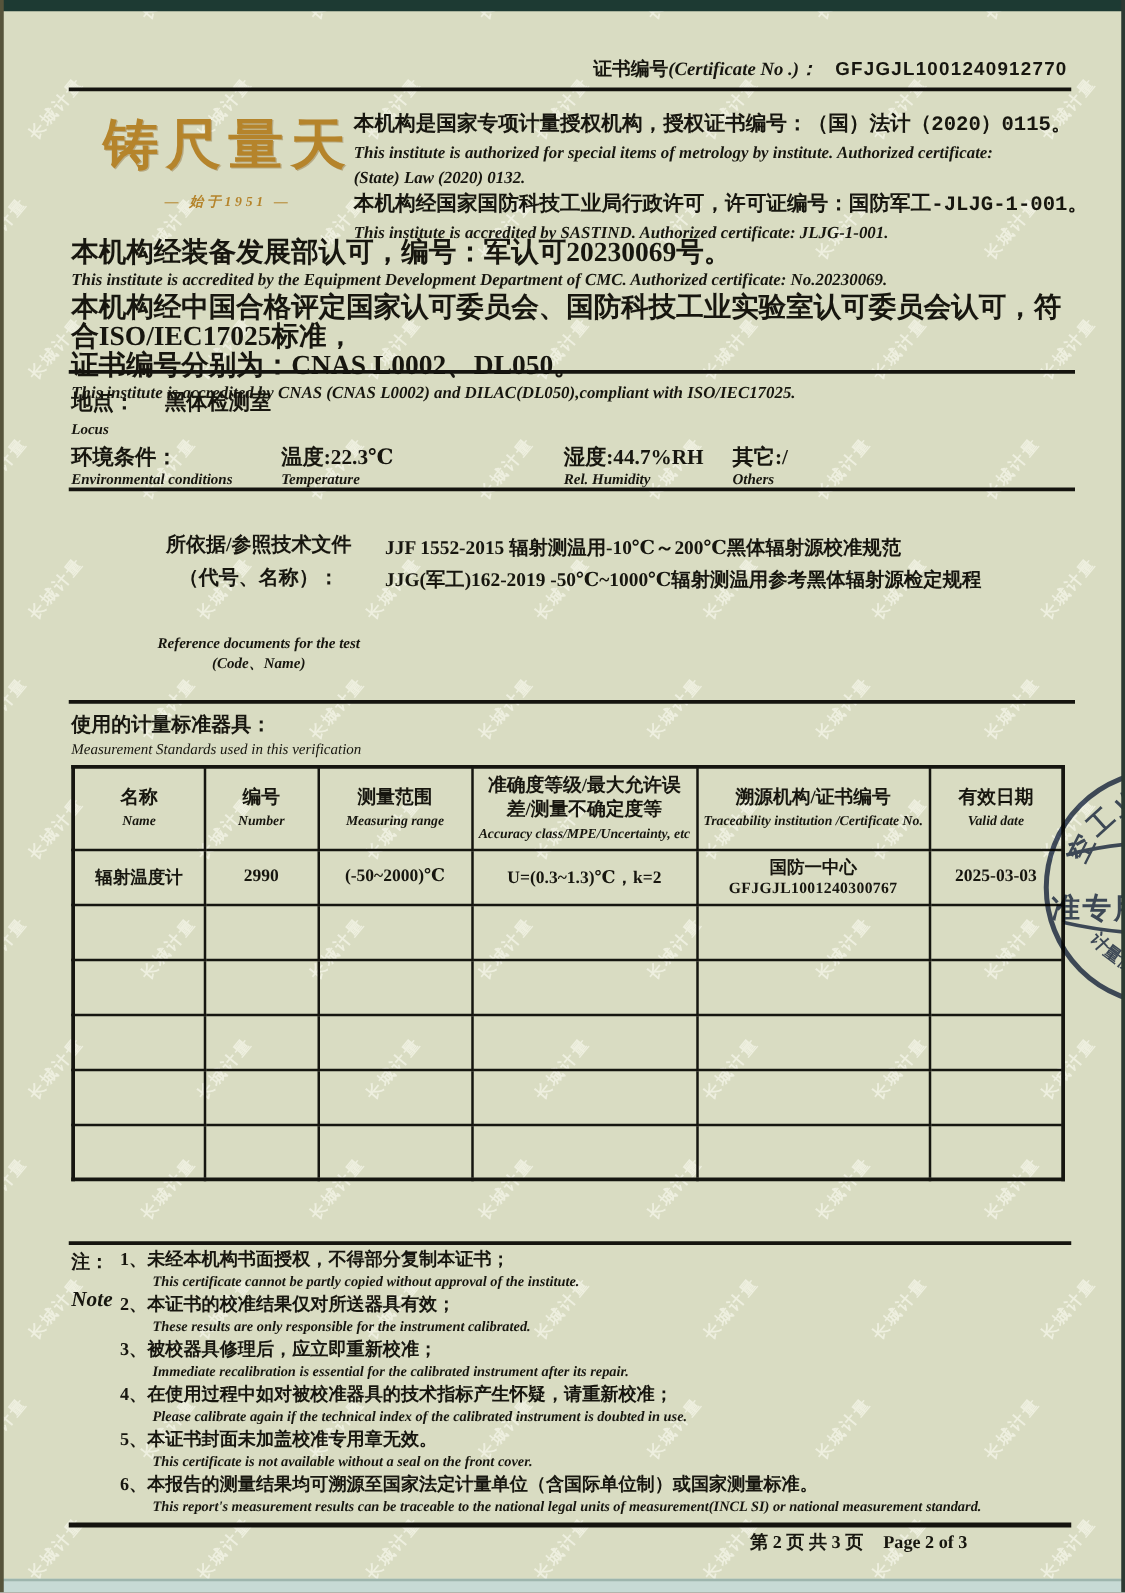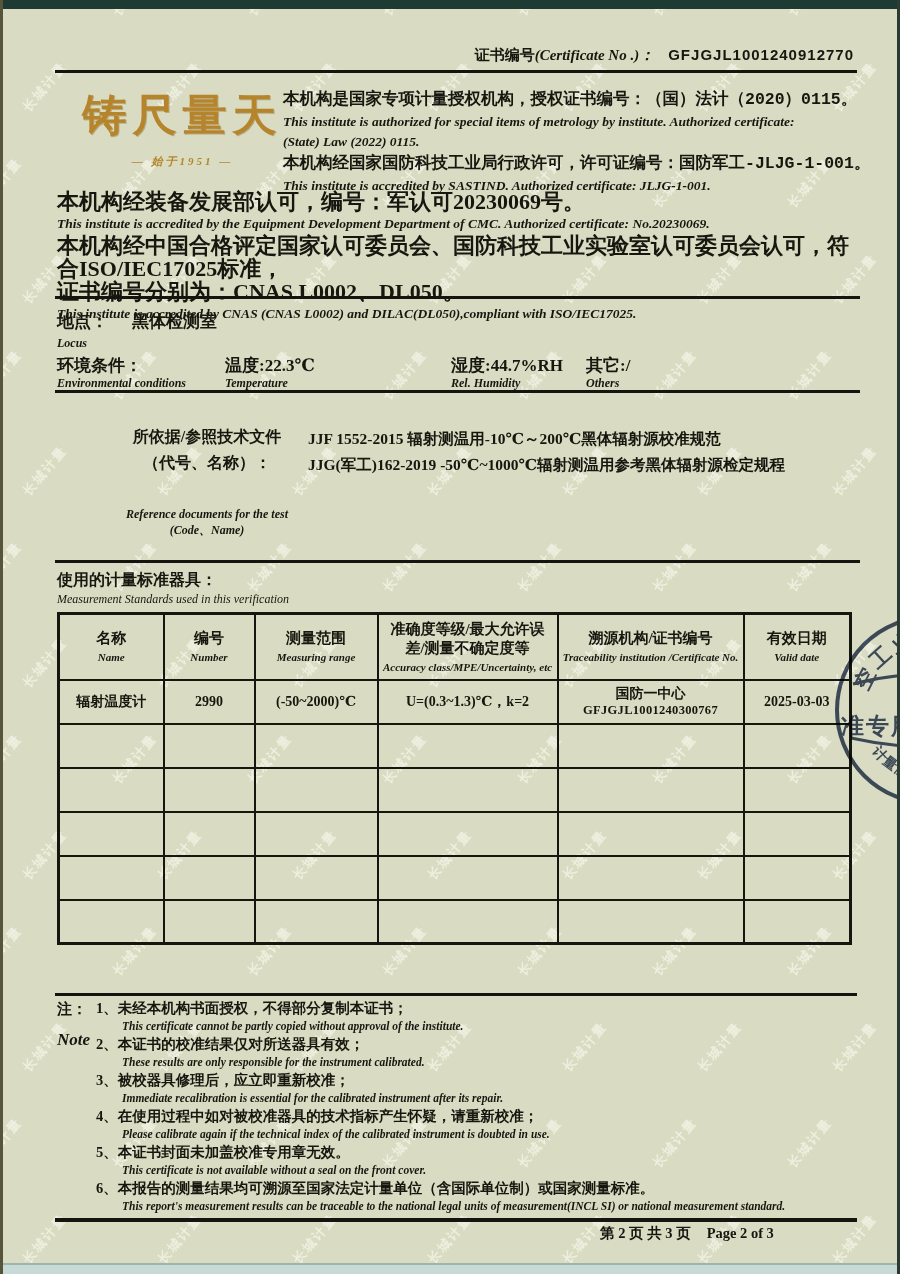--- a/index.html
+++ b/index.html
@@ -204,21 +204,21 @@
   <div class="rule" style="left:55px;top:70px;width:802px;"></div>
 
   <div class="abs logo">
     <div class="t">铸尺量天</div>
     <div class="s">— 始于1951 —</div>
   </div>
 
   <div class="abs auth-right">
     <div class="cn">本机构是国家专项计量授权机构，授权证书编号：（国）法计（2020）0115。</div>
     <div class="en">This institute is authorized  for  special items of metrology by institute.  Authorized certificate:</div>
-    <div class="en">(State) Law (2022) 0115.</div>
+    <div class="en">(State) Law (2020) 0132.</div>
     <div class="cn">本机构经国家国防科技工业局行政许可，许可证编号：国防军工-JLJG-1-001。</div>
     <div class="en">This institute is accredited by SASTIND. Authorized certificate: JLJG-1-001.</div>
   </div>
 
   <div class="abs auth-full">
     <div class="cn">本机构经装备发展部认可，编号：军认可20230069号。</div>
     <div class="en">This institute is accredited by the Equipment Development  Department of  CMC. Authorized certificate: No.20230069.</div>
     <div class="cn">本机构经中国合格评定国家认可委员会、国防科技工业实验室认可委员会认可，符合ISO/IEC17025标准，</div>
     <div class="cn">证书编号分别为：CNAS L0002、DL050。</div>
     <div class="en">This institute is accredited by CNAS (CNAS L0002) and DILAC(DL050),compliant with ISO/IEC17025.</div>

